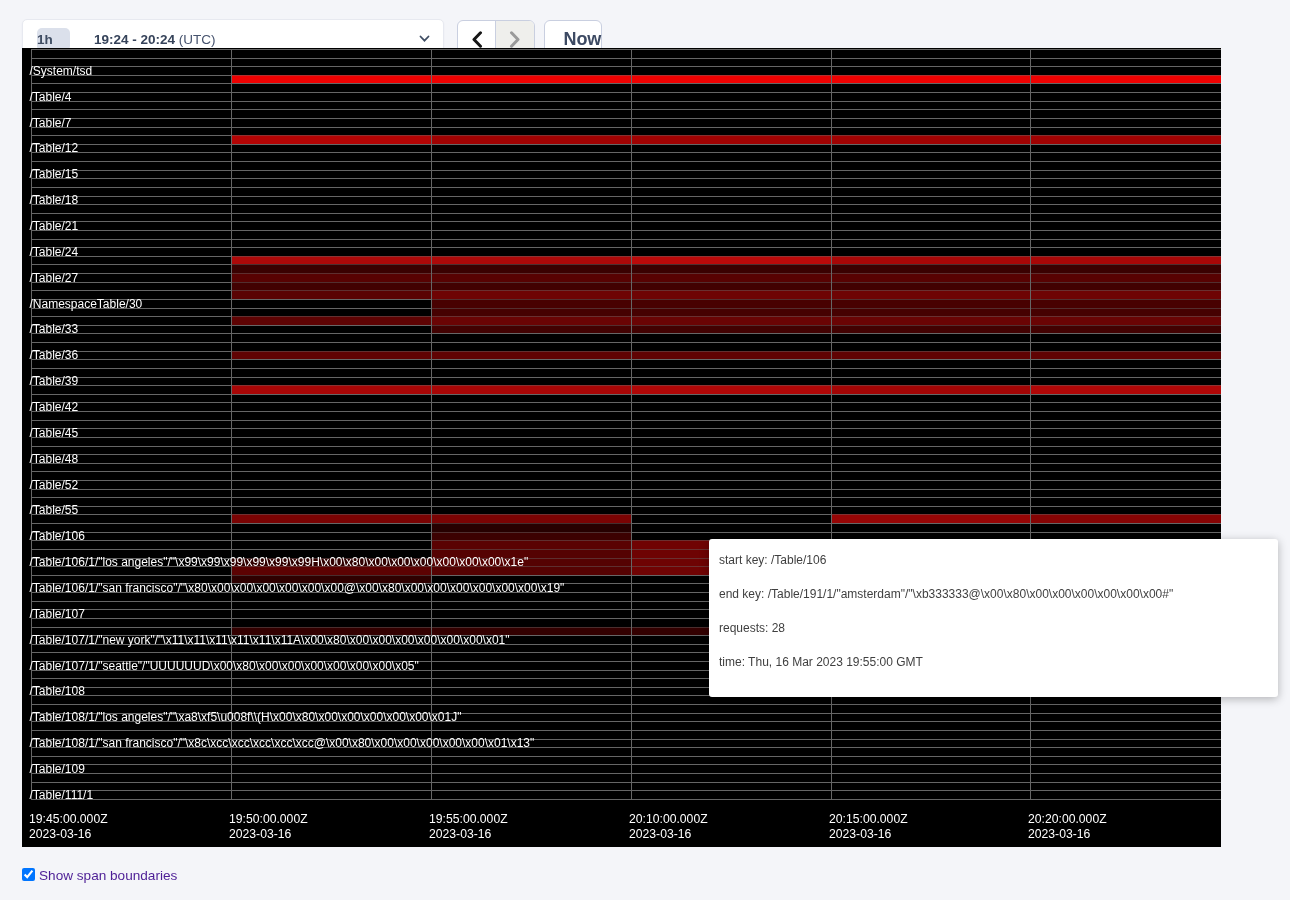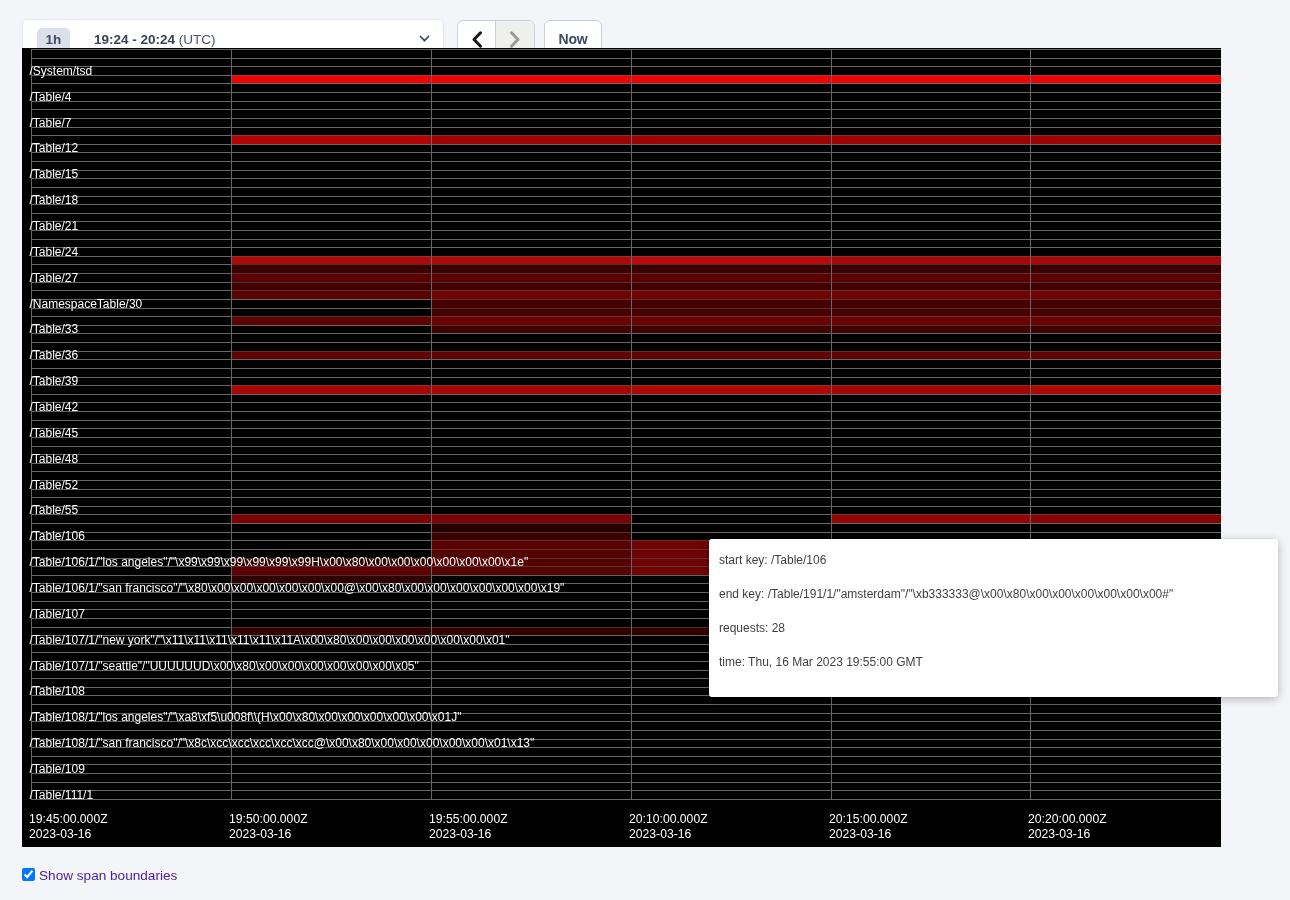--- a/index.html
+++ b/index.html
@@ -3,37 +3,37 @@
 <meta charset="utf-8">
 <style>
   * { margin:0; padding:0; box-sizing:border-box; }
   html,body { width:1290px; height:900px; background:#f4f5f9; font-family:"Liberation Sans",sans-serif; overflow:hidden; }
   .abs { position:absolute; }
 </style>
 </head>
 <body>
 
 <div class="abs" style="left:21.5px;top:18.5px;width:422px;height:41px;background:#fff;border:1px solid #e7e9f0;border-radius:5px;box-shadow:0 1px 2px rgba(40,50,90,0.06);"></div>
-<div class="abs" style="left:37px;top:28px;width:33px;height:23px;background:#dbe0eb;border-radius:5px;color:#3f4d63;font-size:13.5px;font-weight:bold;text-align:center;line-height:23px;">1h</div>
+<div class="abs" style="left:37px;top:28px;width:33px;height:23px;background:#dbe0eb;border-radius:5px;color:#3f4d63;font-size:13.5px;font-weight:bold;line-height:23px;">1h</div>
 <div class="abs" style="left:85px;top:30px;height:19px;line-height:19px;font-size:13.5px;color:#36435a;margin-left:9px;"><b>19:24&nbsp;-&nbsp;20:24</b> <span style="color:#46536e">(UTC)</span></div>
 <svg class="abs" style="left:419px;top:35px" width="11" height="8" viewBox="0 0 11 8">
     <path d="M1.5 1.5 L5.5 5.7 L9.5 1.5" stroke="#3f4d63" stroke-width="1.8" fill="none" stroke-linecap="round"></path>
   </svg>
 
 <div class="abs" style="left:457px;top:20px;width:78px;height:38px;border:1px solid #c9cfe0;border-radius:6px;background:#fff;overflow:hidden;">
   <div style="position:absolute;right:0;top:0;width:39px;height:38px;background:#efefec;border-left:1px solid #c9cfe0;"></div>
 </div>
 <svg class="abs" style="left:471px;top:31px" width="12" height="17" viewBox="0 0 12 17">
     <path d="M9.5 1.8 L3 8.5 L9.5 15.2" stroke="#161616" stroke-width="3" fill="none" stroke-linecap="round" stroke-linejoin="round"></path>
   </svg>
 <svg class="abs" style="left:509px;top:31px" width="12" height="17" viewBox="0 0 12 17">
     <path d="M2.5 1.8 L9 8.5 L2.5 15.2" stroke="#9a9a9a" stroke-width="3" fill="none" stroke-linecap="round" stroke-linejoin="round"></path>
   </svg>
 
-<div class="abs" style="left:544px;top:20px;width:58px;height:38px;border:1px solid #c9cfe0;border-radius:6px;background:#fff;color:#3d4a63;font-weight:bold;font-size:14px;letter-spacing:-0.2px;text-align:center;line-height:36px;">Now</div>
+<div class="abs" style="left:544px;top:20px;width:58px;height:38px;border:1px solid #c9cfe0;border-radius:6px;background:#fff;color:#3d4a63;font-weight:bold;font-size:18px;letter-spacing:-0.2px;text-align:right;line-height:36px;">Now</div>
 
 <div class="abs" style="left:22px;top:48px;width:1199px;height:696px;background:#0ea5e9;">
 <svg width="1199" height="799" style="display:block">
 <rect x="0" y="0" width="1199" height="799" fill="#000"></rect>
 <rect x="9" y="1.00" width="1190" height="1" fill="#666666"></rect>
 <rect x="9" y="10.00" width="1190" height="1" fill="#666666"></rect>
 <rect x="9" y="18.00" width="1190" height="1" fill="#666666"></rect>
 <rect x="9" y="27.00" width="1190" height="1" fill="#666666"></rect>
 <rect x="9" y="35.00" width="1190" height="1" fill="#666666"></rect>
 <rect x="9" y="44.00" width="1190" height="1" fill="#666666"></rect>

